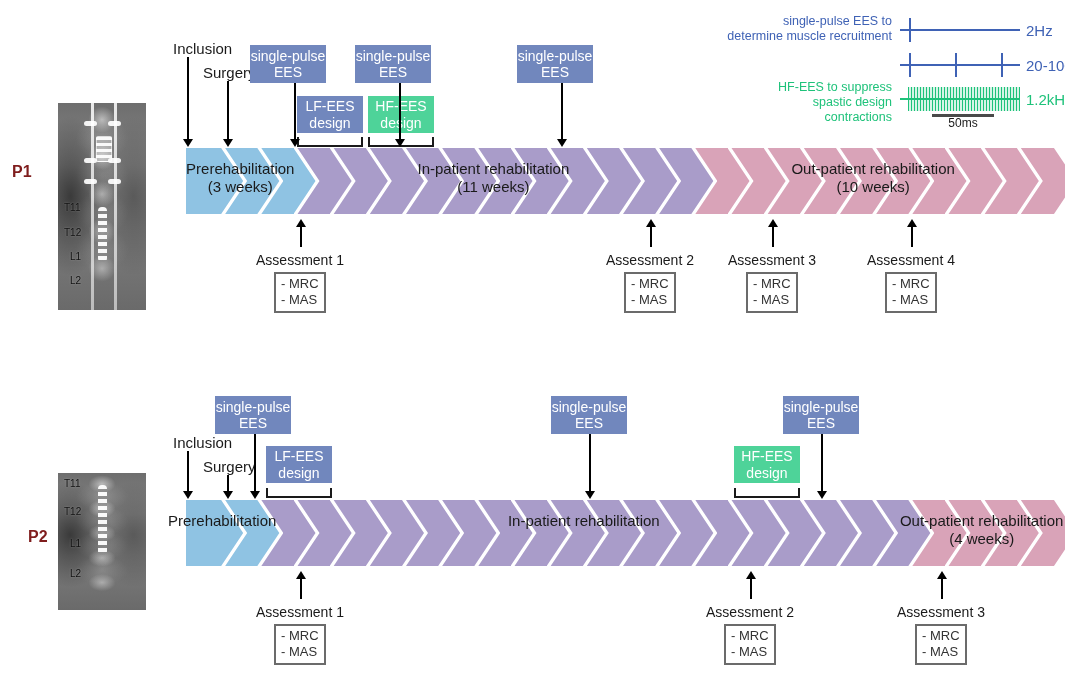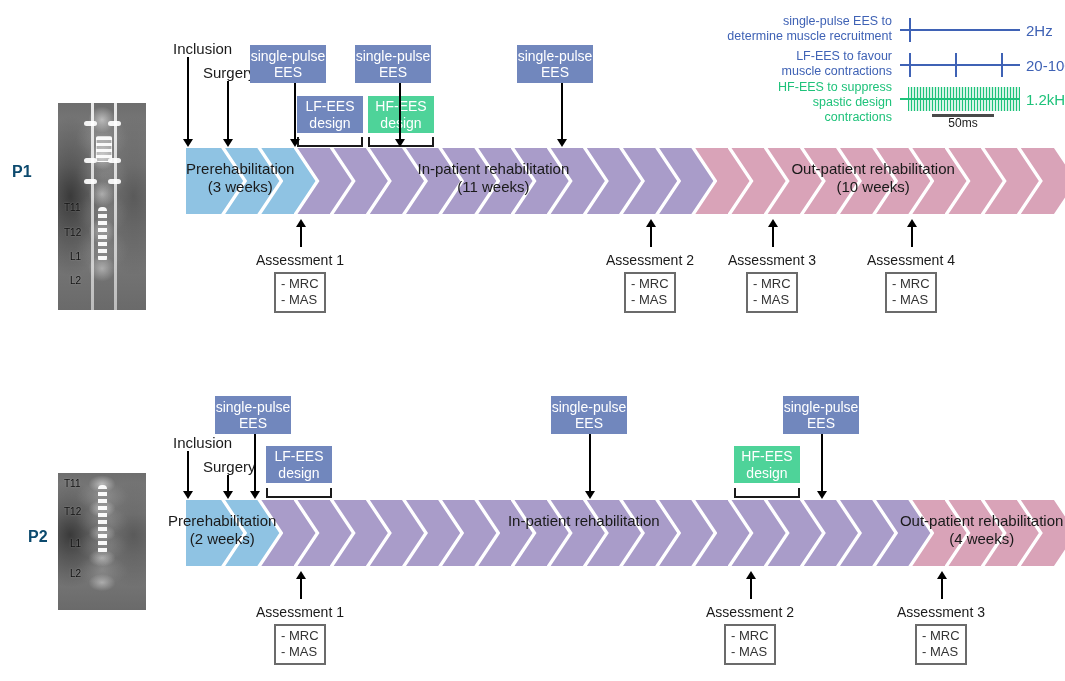--- a/index.html
+++ b/index.html
@@ -11,21 +11,21 @@
     width: 1065px; height: 681px;
     position: relative;
     font-family: "Liberation Sans", sans-serif;
     color: #1a1a1a;
     overflow: hidden;
   }
   .abs { position: absolute; }
 
   
   .patient-label {
-    font-size: 16px; font-weight: bold; color: #0c4a6e;
+    font-size: 16px; font-weight: bold; color: #7f1d1d;
     letter-spacing: 0.2px;
   }
 
   
   .xray-wrap { position: absolute; overflow: hidden; background: #3b3b3b; }
   .xray-img {
     position: absolute; inset: 0;
     background:
       radial-gradient(ellipse 22% 9% at 50% 8%,  rgba(255,255,255,.50), rgba(255,255,255,0) 70%),
       radial-gradient(ellipse 22% 9% at 50% 26%, rgba(255,255,255,.46), rgba(255,255,255,0) 70%),
@@ -433,45 +433,40 @@
     <div class="chev-sep" style="left: 577.667px; z-index: 500;"></div>
     <div class="chev-sep" style="left: 613.833px; z-index: 500;"></div>
     <div class="chev-sep" style="left: 650px; z-index: 500;"></div>
     <div class="chev-sep" style="left: 686.167px; z-index: 500;"></div>
     <div class="chev-sep" style="left: 722.333px; z-index: 500;"></div>
     <div class="chev-sep" style="left: 758.5px; z-index: 500;"></div>
     <div class="chev-sep" style="left: 794.667px; z-index: 500;"></div>
     <div class="chev-sep" style="left: 830.833px; z-index: 500;"></div>
     <div class="phase-label" style="left: -123.833px; width: 320px; top: 12px; z-index: 900;">
       <div>Prerehabilitation</div>
-      <div>(2 weeks)</div>
     </div>
     <div class="phase-label" style="left: 237.833px; width: 320px; top: 12px; z-index: 900;">
       <div>In-patient rehabilitation</div>
     </div>
     <div class="phase-label" style="left: 635.667px; width: 320px; top: 12px; z-index: 900;">
       <div>Out-patient rehabilitation</div>
       <div>(4 weeks)</div>
     </div>
   </div>
 
 <div class="legend" style="left:660px; top:6px; width:400px; height:115px;">
 
   <div class="legend-text legend-blue" style="right:168px; top:8px;">
     <div>single-pulse EES to</div>
     <div>determine muscle recruitment</div>
   </div>
   <div class="trace-line" style="left:240px; top:23px; width:120px;"></div>
   <div class="pulse" style="left:249px; top:12px; height:24px;"></div>
   <div class="legend-freq legend-blue" style="left:366px; top:16px;">2Hz</div>
 
-  <div class="legend-text legend-blue" style="right:168px; top:43px;">
-    <div>LF-EES to favour</div>
-    <div>muscle contractions</div>
-  </div>
   <div class="trace-line" style="left:240px; top:58px; width:120px;"></div>
   <div class="pulse" style="left:249px; top:47px; height:24px;"></div>
   <div class="pulse" style="left:295px; top:47px; height:24px;"></div>
   <div class="pulse" style="left:341px; top:47px; height:24px;"></div>
   <div class="legend-freq legend-blue" style="left:366px; top:51px;">20-100Hz</div>
 
   <div class="legend-text legend-green" style="right:168px; top:74px;">
     <div>HF-EES to suppress</div>
     <div>spastic design</div>
     <div>contractions</div>

